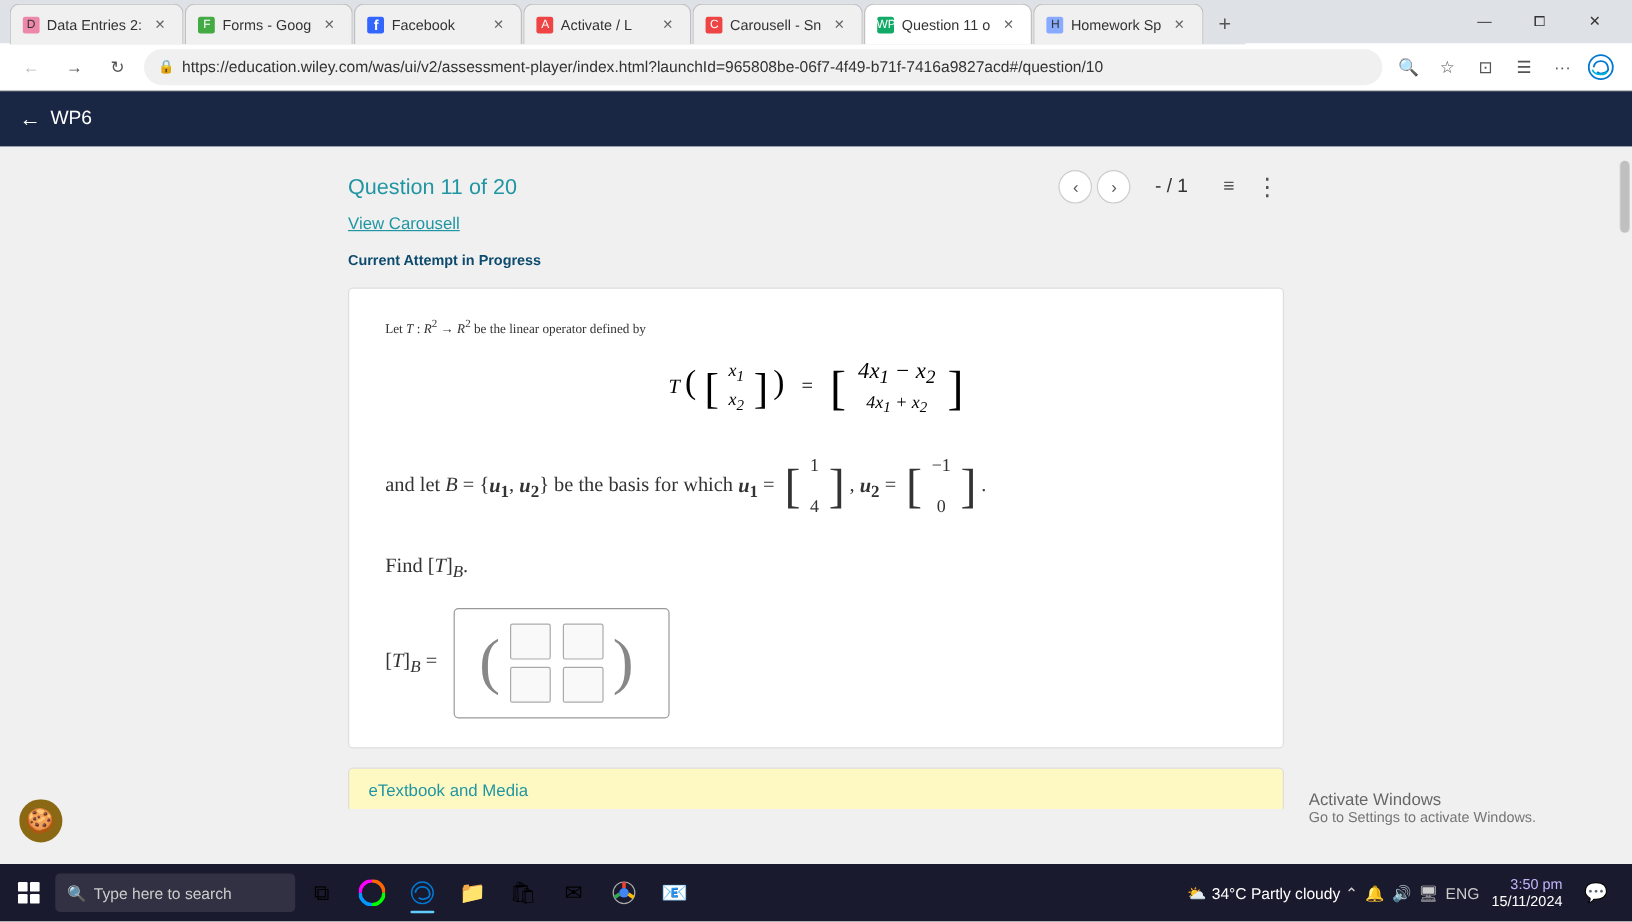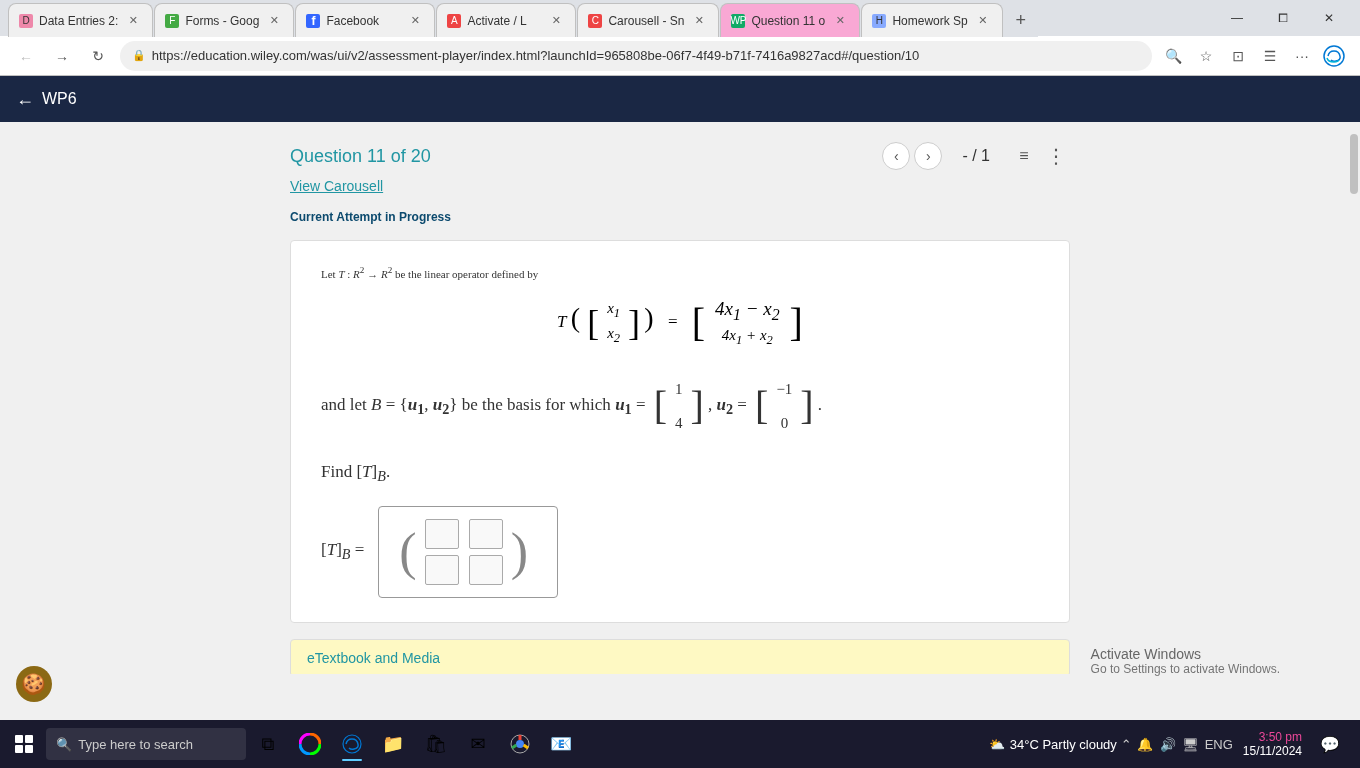--- a/index.html
+++ b/index.html
@@ -8,21 +8,21 @@
     
     .browser-chrome { background: #dee1e6; width: 100%; }
 
     
     .title-bar { display: flex; align-items: center; height: 36px; background: #dee1e6; padding: 0 8px; gap: 8px; }
     .title-btn { width: 46px; height: 32px; border: none; background: transparent; cursor: pointer; font-size: 12px; display: flex; align-items: center; justify-content: center; color: #333; }
 
     
     .tabs-bar { display: flex; align-items: flex-end; height: 38px; background: #dee1e6; padding: 0 0 0 0; overflow: hidden; }
     .tab { display: flex; align-items: center; height: 34px; padding: 0 10px; background: #f0f0f0; border-radius: 8px 8px 0 0; font-size: 12px; color: #333; gap: 6px; min-width: 140px; max-width: 200px; cursor: pointer; border: 1px solid #c0c0c0; border-bottom: none; margin-right: 1px; }
-    .tab.active { background: #f9a8d4; z-index: 1; }
+    .tab.active { background: #ffffff; z-index: 1; }
     .tab-favicon { width: 14px; height: 14px; border-radius: 2px; flex-shrink: 0; display: flex; align-items: center; justify-content: center; font-size: 10px; }
     .tab-title { flex: 1; overflow: hidden; text-overflow: ellipsis; white-space: nowrap; }
     .tab-close { width: 18px; height: 18px; border-radius: 50%; display: flex; align-items: center; justify-content: center; font-size: 11px; color: #666; flex-shrink: 0; }
     .tab-new { width: 34px; height: 34px; display: flex; align-items: center; justify-content: center; font-size: 18px; color: #555; cursor: pointer; }
 
     
     .address-bar { display: flex; align-items: center; height: 40px; background: #ffffff; padding: 4px 12px; gap: 8px; border-bottom: 1px solid #c0c0c0; }
     .nav-btn { width: 28px; height: 28px; border-radius: 50%; border: none; background: transparent; cursor: pointer; display: flex; align-items: center; justify-content: center; color: #555; font-size: 14px; }
     .nav-btn.disabled { color: #bbb; cursor: default; }
     .url-bar { flex: 1; height: 30px; background: #f0f0f0; border-radius: 15px; display: flex; align-items: center; padding: 0 12px; font-size: 13px; color: #333; gap: 6px; }
@@ -59,35 +59,35 @@
     .answer-matrix-container { border: 1px solid #999; border-radius: 4px; background: white; padding: 8px 20px; display: flex; align-items: center; gap: 8px; min-width: 180px; }
     .answer-paren { font-size: 52px; font-family: 'Times New Roman', serif; font-weight: 200; color: #888; line-height: 1; }
     .answer-inputs { display: grid; grid-template-columns: 1fr 1fr; grid-template-rows: 1fr 1fr; gap: 6px 10px; padding: 4px 0; }
     .answer-input-cell { width: 34px; height: 30px; border: 1px solid #aaa; border-radius: 2px; text-align: center; font-size: 14px; background: #f9f9f9; }
 
     
     .question-footer { border: 1px solid #ddd; border-radius: 4px; background: #fef9c3; margin-bottom: 12px; }
     .etextbook-bar { padding: 10px 16px; color: #2196a3; font-size: 14px; cursor: pointer; }
 
     
-    .activate-overlay { position: absolute; right: 80px; bottom: 92px; color: #333; text-align: left; opacity: 0.8; pointer-events: none; }
+    .activate-overlay { position: absolute; right: 80px; bottom: 80px; color: #333; text-align: left; opacity: 0.8; pointer-events: none; }
     .activate-title { font-size: 14px; font-weight: 400; color: #444; }
     .activate-sub { font-size: 12px; color: #555; }
 
     
     .taskbar { position: absolute; bottom: 0; left: 0; width: 100%; height: 48px; background: #1a1a2e; display: flex; align-items: center; padding: 0 4px; gap: 2px; z-index: 100; }
     .taskbar-start { width: 40px; height: 40px; display: flex; align-items: center; justify-content: center; cursor: pointer; border-radius: 4px; }
     .taskbar-search { display: flex; align-items: center; background: rgba(255,255,255,0.1); border-radius: 4px; height: 32px; padding: 0 10px; gap: 6px; min-width: 200px; cursor: pointer; }
     .taskbar-search-icon { color: #aaa; font-size: 13px; }
     .taskbar-search-text { color: #ccc; font-size: 13px; }
     .taskbar-icon { width: 40px; height: 40px; display: flex; align-items: center; justify-content: center; cursor: pointer; border-radius: 4px; font-size: 18px; position: relative; }
     .taskbar-icon.active::after { content: ''; position: absolute; bottom: 3px; left: 50%; transform: translateX(-50%); width: 20px; height: 2px; background: #60cdff; border-radius: 2px; }
     .taskbar-right { margin-left: auto; display: flex; align-items: center; gap: 4px; padding-right: 8px; }
     .taskbar-sys { display: flex; flex-direction: column; align-items: flex-end; cursor: pointer; padding: 0 6px; }
-    .taskbar-time { color: #ec4899; font-size: 12px; }
+    .taskbar-time { color: #c4b5fd; font-size: 12px; }
     .taskbar-date { color: #fff; font-size: 12px; }
     .taskbar-icons-right { display: flex; align-items: center; gap: 6px; }
     .taskbar-sys-icon { color: #ccc; font-size: 13px; cursor: pointer; }
     .taskbar-weather { display: flex; align-items: center; gap: 4px; color: #fff; font-size: 13px; }
     .taskbar-notif { width: 36px; height: 40px; display: flex; align-items: center; justify-content: center; cursor: pointer; }
 
     
     .scrollbar { position: absolute; right: 0; top: 130px; width: 12px; height: calc(100% - 178px); background: #f0f0f0; display: flex; flex-direction: column; align-items: center; }
     .scroll-thumb { width: 8px; height: 60px; background: #c0c0c0; border-radius: 4px; margin-top: 4px; }
 

